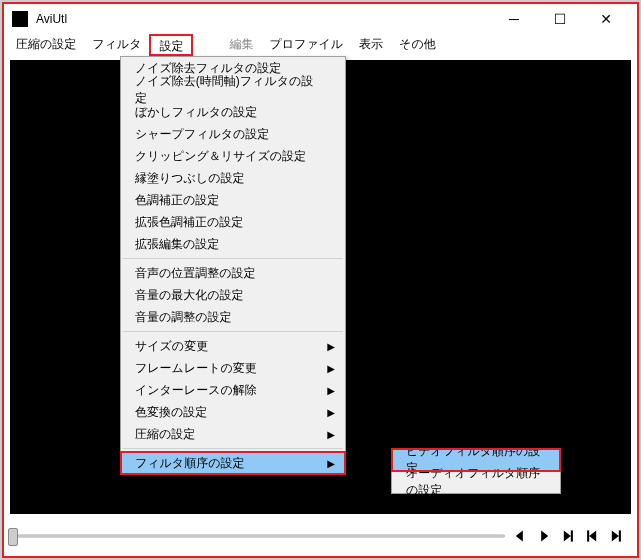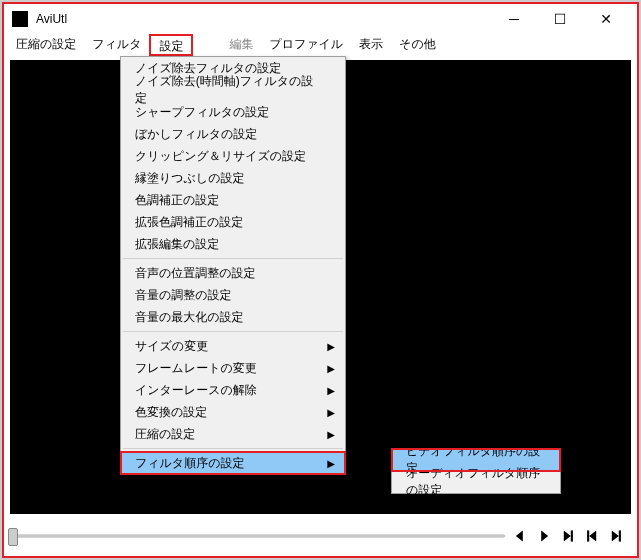--- a/index.html
+++ b/index.html
@@ -61,24 +61,24 @@
   <div class="content"></div>
 
   <div class="dropdown" id="dropdown">
       <div class="dropdown-item">
         <span>ノイズ除去フィルタの設定</span>
       </div>
       <div class="dropdown-item">
         <span>ノイズ除去(時間軸)フィルタの設定</span>
       </div>
       <div class="dropdown-item">
-        <span>シャープフィルタの設定</span>
+        <span>ぼかしフィルタの設定</span>
       </div>
       <div class="dropdown-item">
-        <span>ぼかしフィルタの設定</span>
+        <span>シャープフィルタの設定</span>
       </div>
       <div class="dropdown-item">
         <span>クリッピング＆リサイズの設定</span>
       </div>
       <div class="dropdown-item">
         <span>縁塗りつぶしの設定</span>
       </div>
       <div class="dropdown-item">
         <span>色調補正の設定</span>
       </div>
@@ -86,24 +86,24 @@
         <span>拡張色調補正の設定</span>
       </div>
       <div class="dropdown-item">
         <span>拡張編集の設定</span>
       </div>
       <div class="dropdown-sep"></div>
       <div class="dropdown-item">
         <span>音声の位置調整の設定</span>
       </div>
       <div class="dropdown-item">
-        <span>音量の調整の設定</span>
+        <span>音量の最大化の設定</span>
       </div>
       <div class="dropdown-item">
-        <span>音量の最大化の設定</span>
+        <span>音量の調整の設定</span>
       </div>
       <div class="dropdown-sep"></div>
       <div class="dropdown-item">
         <span>サイズの変更</span>
         <span class="submenu-arrow">▶</span>
       </div>
       <div class="dropdown-item">
         <span>フレームレートの変更</span>
         <span class="submenu-arrow">▶</span>
       </div>

